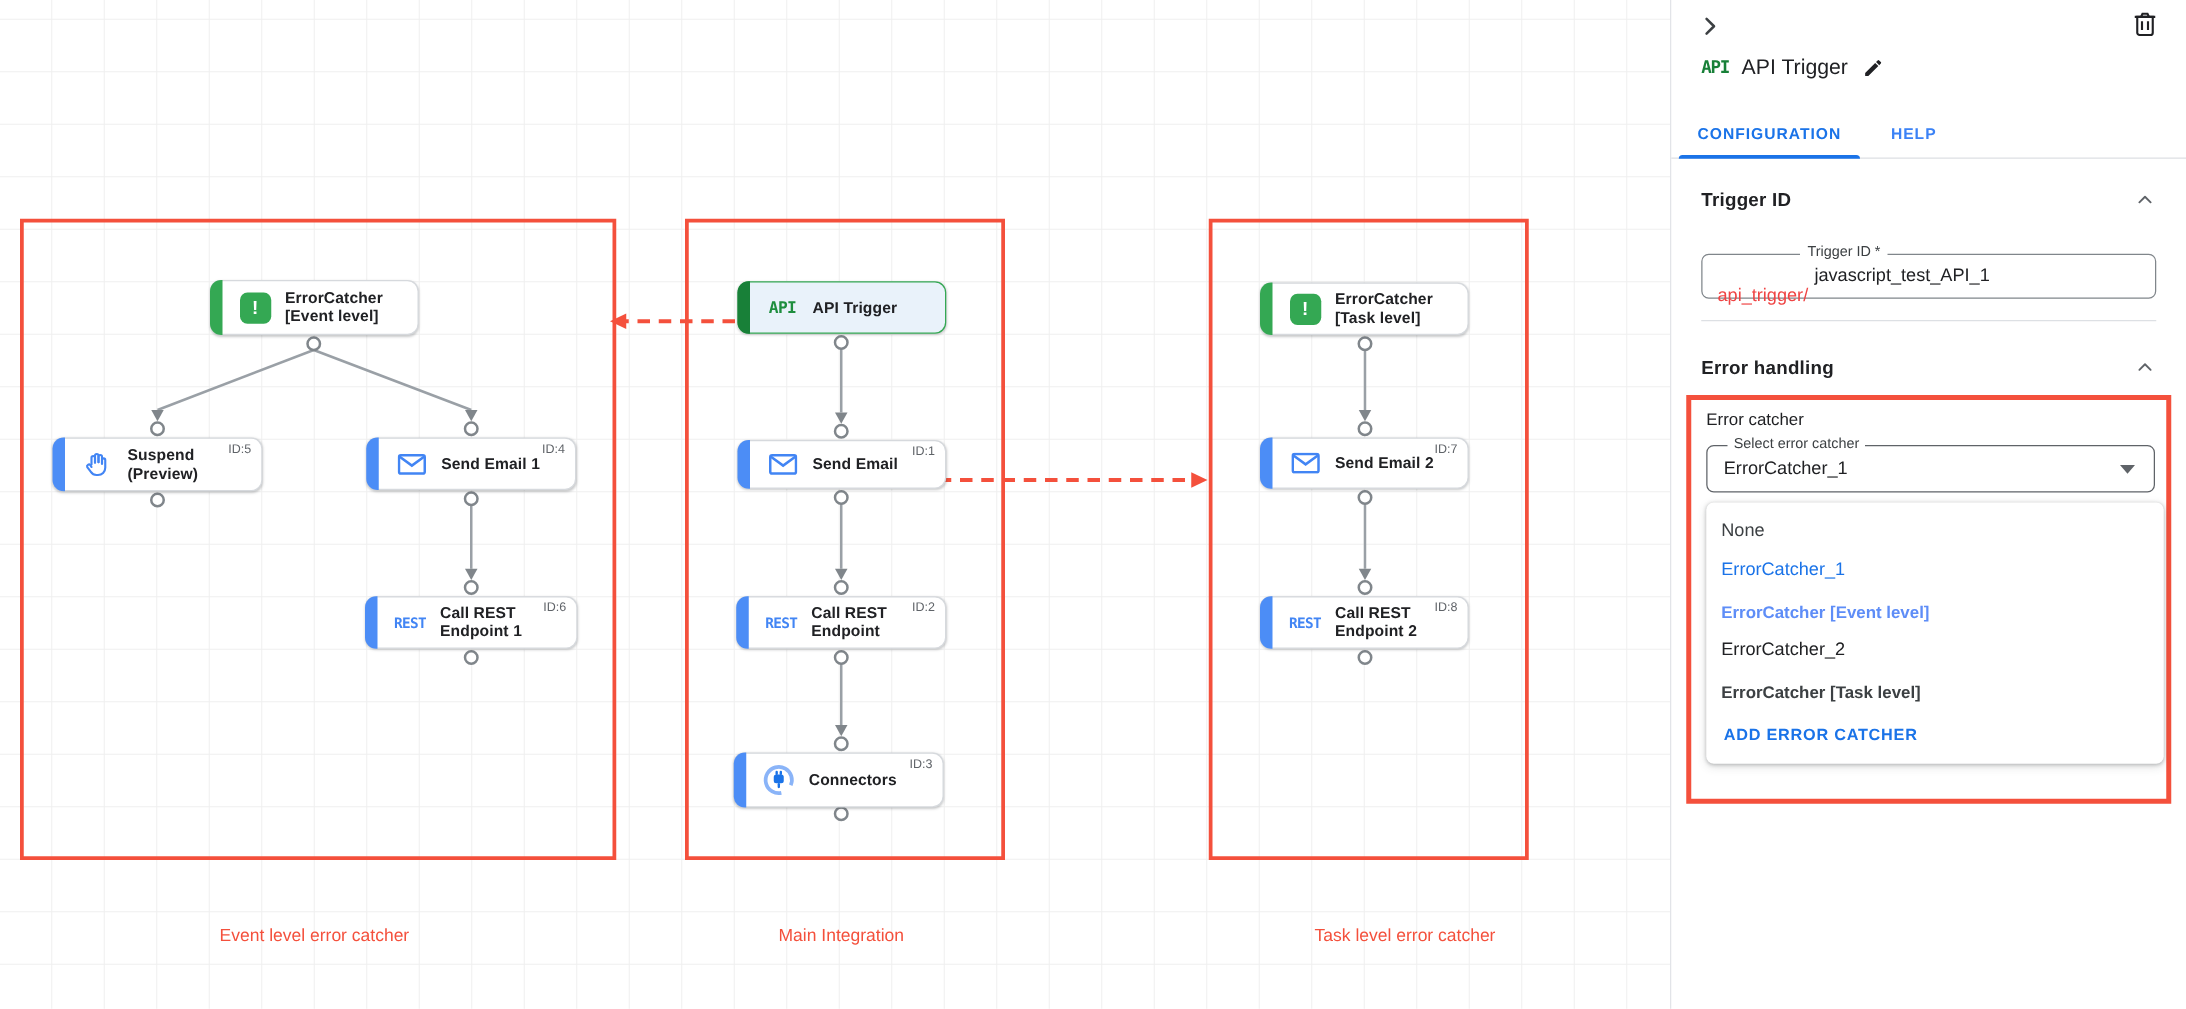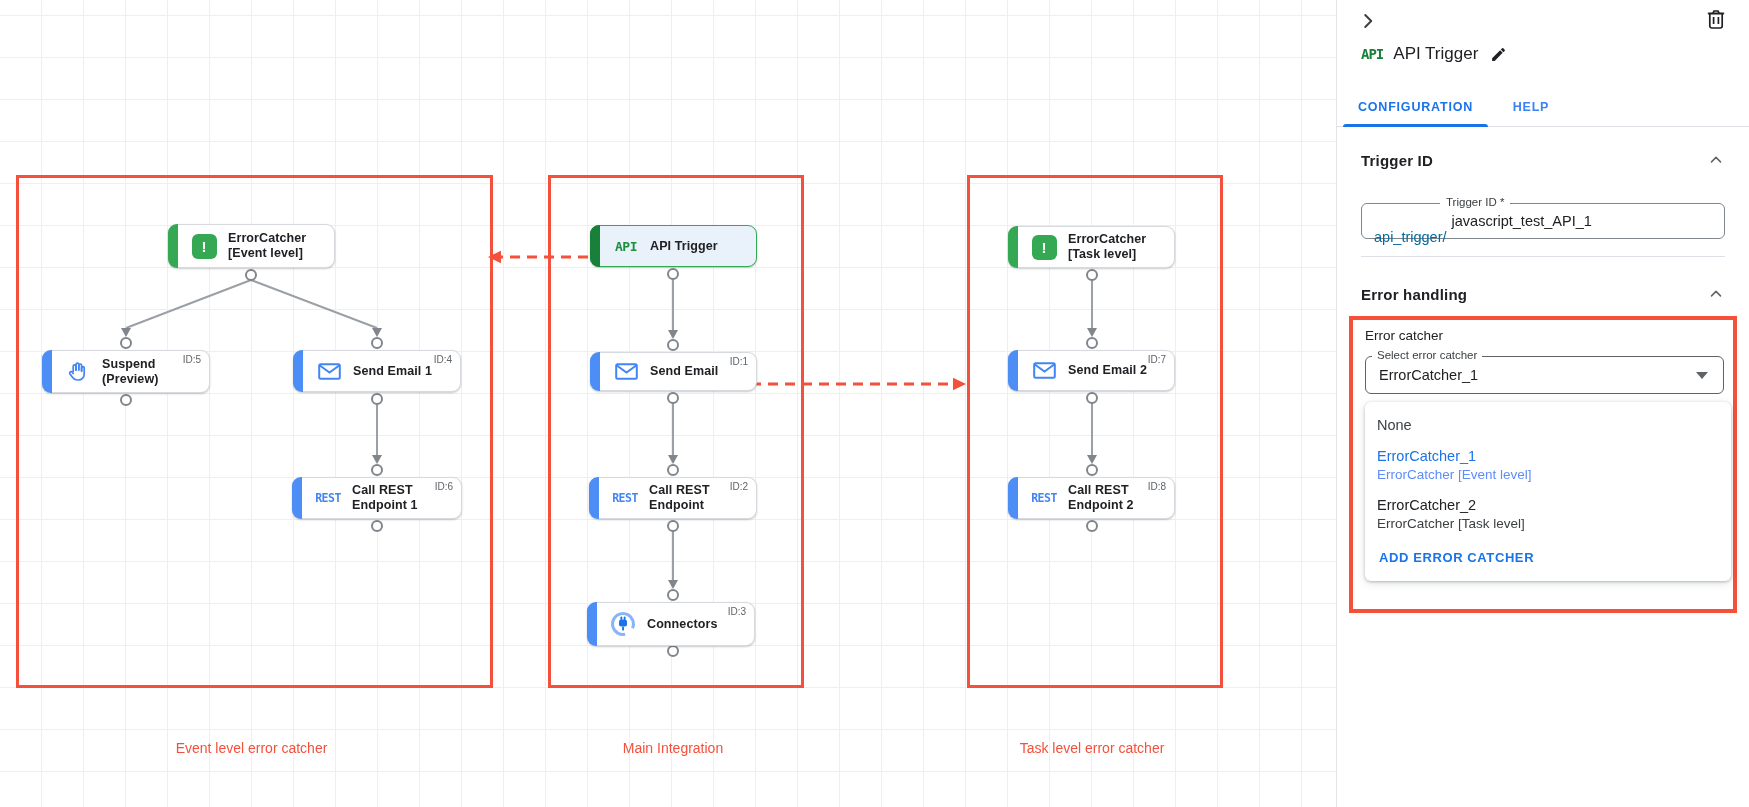--- a/index.html
+++ b/index.html
@@ -51,53 +51,53 @@
   .tab.cfg{width:145px;margin-left:6px;color:#1a73e8;}
   .tab.cfg::after{content:"";position:absolute;left:0;right:0;bottom:-1px;height:3px;background:#1a73e8;border-radius:3px 3px 0 0;}
   .tab.help{width:86px;}
   .p-body{position:absolute;left:0;right:0;top:127px;bottom:0;}
   .sec{padding:0 24px;}
   .sec-head{display:flex;align-items:center;justify-content:space-between;}
   .sec-title{font-size:15px;font-weight:700;color:#202124;letter-spacing:.2px;}
   .sec1{padding-top:24px;}
   .field{position:relative;margin-top:34px;height:34px;border:1px solid #80868b;border-radius:6px;display:flex;align-items:center;background:#fff;}
   .field .flabel{position:absolute;top:-8px;left:78px;background:#fff;padding:0 6px;font-size:11.5px;color:#3c4043;}
-  .field .prefix{margin-left:12px;font-size:14.5px;color:#0369a1;margin-top:32px;}
+  .field .prefix{margin-left:12px;font-size:14.5px;color:#ef4444;margin-top:32px;}
   .field .fvalue{margin-left:5px;font-size:14.5px;color:#202124;}
   .divider{height:1px;background:#dde0e4;margin-top:17px;}
   .sec2{padding-top:28px;}
   .redbox{margin:13px 12px 0;border:4px solid #f4503c;padding:8px 0 28px;box-sizing:border-box;}
   .ec-label{margin-left:12px;font-size:13.5px;color:#202124;}
   .selectbox{position:relative;margin:13px 9px 0 12px;height:36px;border:1px solid #5f6368;border-radius:6px;display:flex;align-items:center;background:#fff;cursor:pointer;}
-  .selectbox .flabel{position:absolute;top:-8px;left:6px;background:#fff;padding:0 5px;font-size:11.5px;color:#3c4043;}
+  .selectbox .flabel{position:absolute;top:-8px;left:16px;background:#fff;padding:0 5px;font-size:11.5px;color:#3c4043;}
   .selectbox .svalue{margin-left:13px;font-size:14.5px;color:#202124;}
   .selectbox .caret{position:absolute;right:15px;top:15px;width:0;height:0;border-left:6px solid transparent;border-right:6px solid transparent;border-top:7px solid #5f6368;}
   .menu{margin:8px 2px 0 12px;background:#fff;border-radius:6px;
         box-shadow:0 1px 3px rgba(60,64,67,.3),0 2px 8px rgba(60,64,67,.15);
         padding:15px 0 16px 12px;}
   .mi-none{font-size:14.5px;color:#3c4043;cursor:pointer;}
   .mi{margin-top:15px;cursor:pointer;}
   .mi .mname{font-size:14.5px;color:#202124;font-weight:500;}
-  .mi .mdetail{margin-top:3px;font-size:13.5px;color:#3c4043;}
+  .mi .mdetail{margin-top:18px;font-size:13.5px;color:#3c4043;font-weight:bold;}
   .mi.selected .mname{color:#1a73e8;}
   .mi.selected .mdetail{color:#5e8df7;}
   .mi-add{margin-top:19px;margin-left:2px;font-size:13px;font-weight:700;letter-spacing:.6px;color:#1a73e8;cursor:pointer;}
 </style>
 </head>
 <body>
 
 <div class="canvas">
 
   <div class="groupbox" style="left:16px;top:175px;width:471px;height:507px"></div>
   <div class="groupbox" style="left:548px;top:175px;width:250px;height:507px"></div>
   <div class="groupbox" style="left:967px;top:175px;width:250px;height:507px"></div>
 
   <div class="caption" style="left:16px;top:740px;width:471px">Event level error catcher</div>
   <div class="caption" style="left:548px;top:740px;width:250px">Main Integration</div>
-  <div class="caption" style="left:967px;top:740px;width:250px">Task level error catcher</div>
+  <div class="caption" style="left:999px;top:740px;width:250px">Task level error catcher</div>
 
   <svg class="wires" width="1336" height="807">
     <g stroke="#9aa0a6" stroke-width="2" fill="none">
 
       <line x1="251" y1="280" x2="126" y2="328"></line>
       <line x1="251" y1="280" x2="377" y2="328"></line>
       <line x1="377" y1="404" x2="377" y2="455"></line>
 
       <line x1="673" y1="279" x2="673" y2="330"></line>
       <line x1="673" y1="403" x2="673" y2="455"></line>

